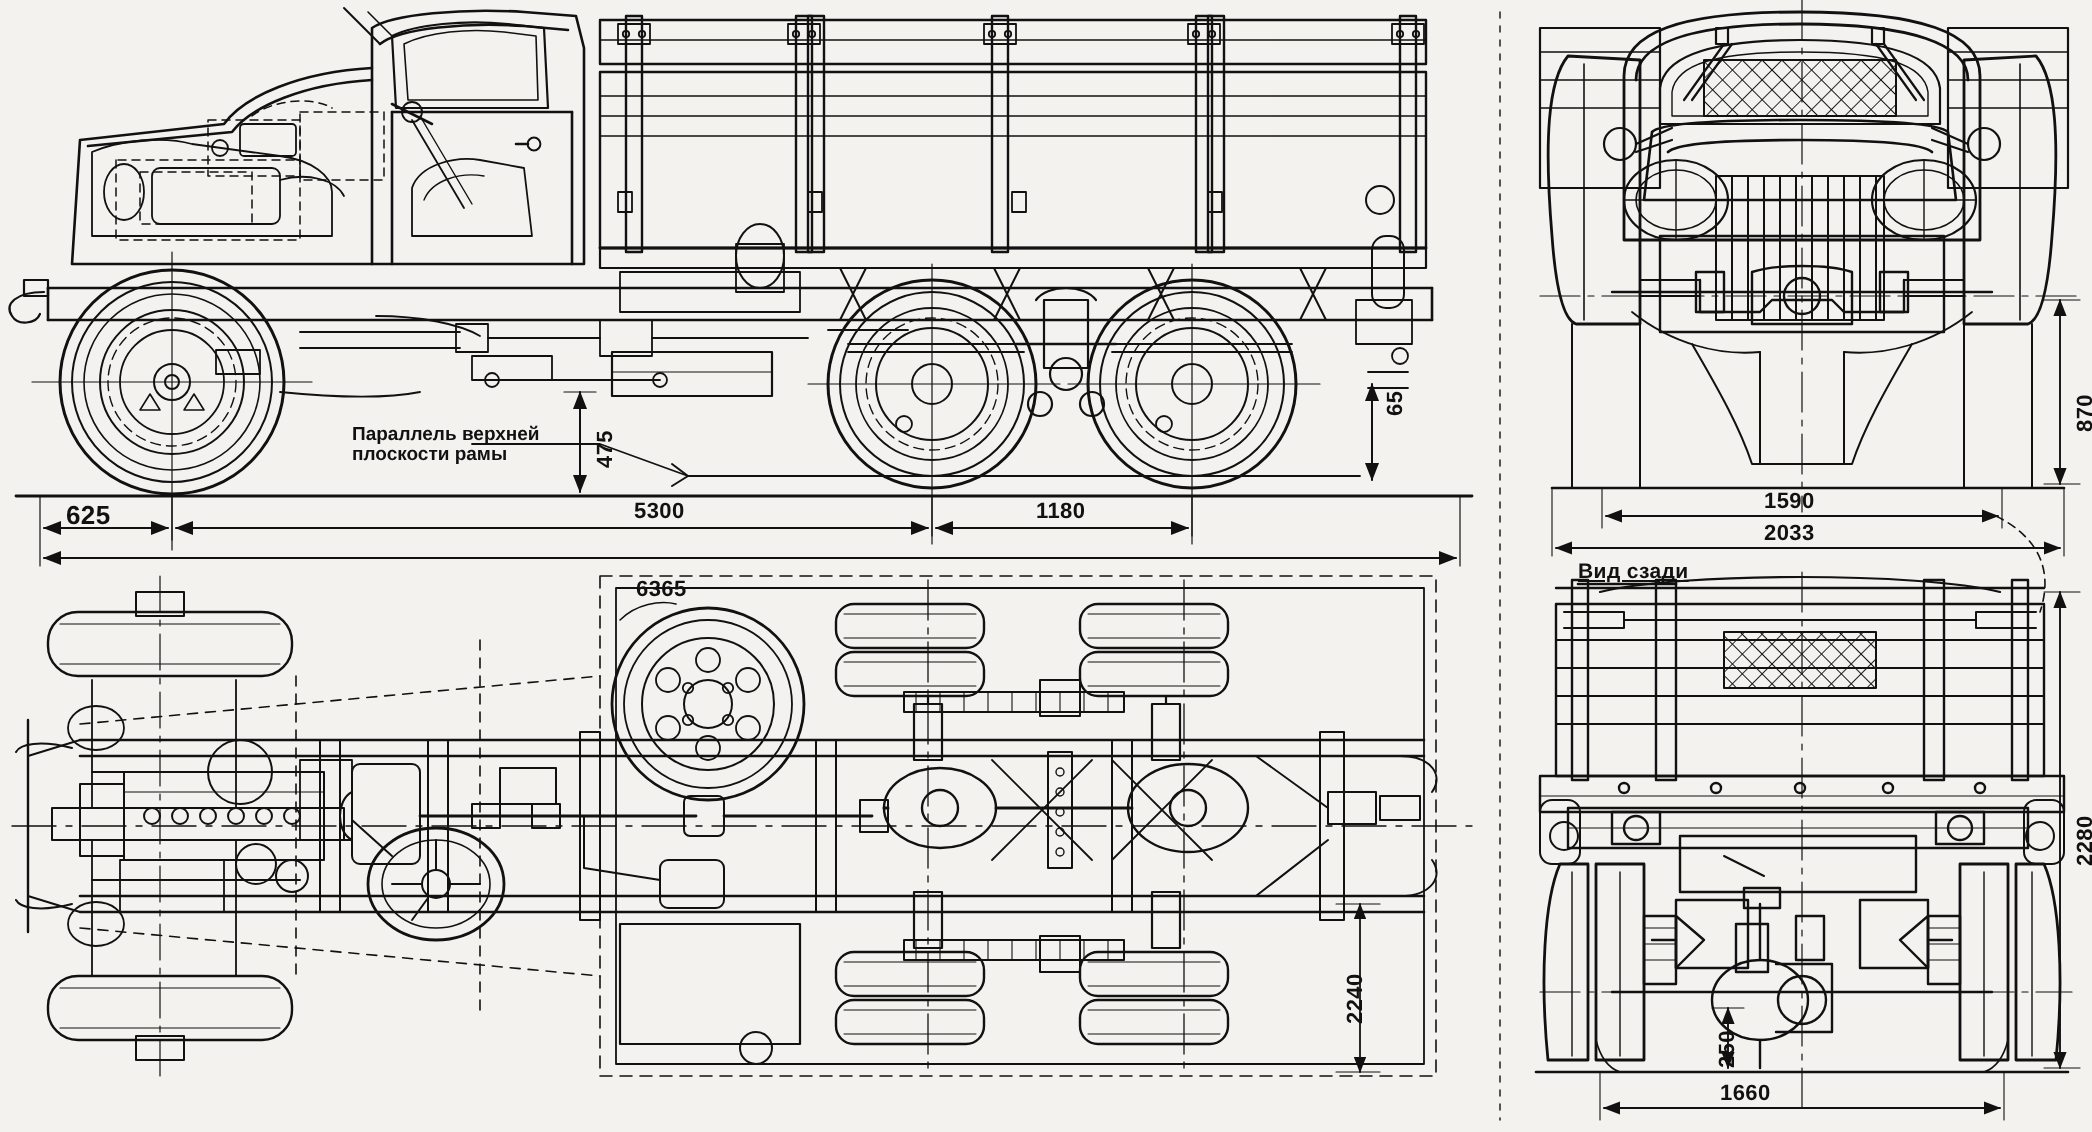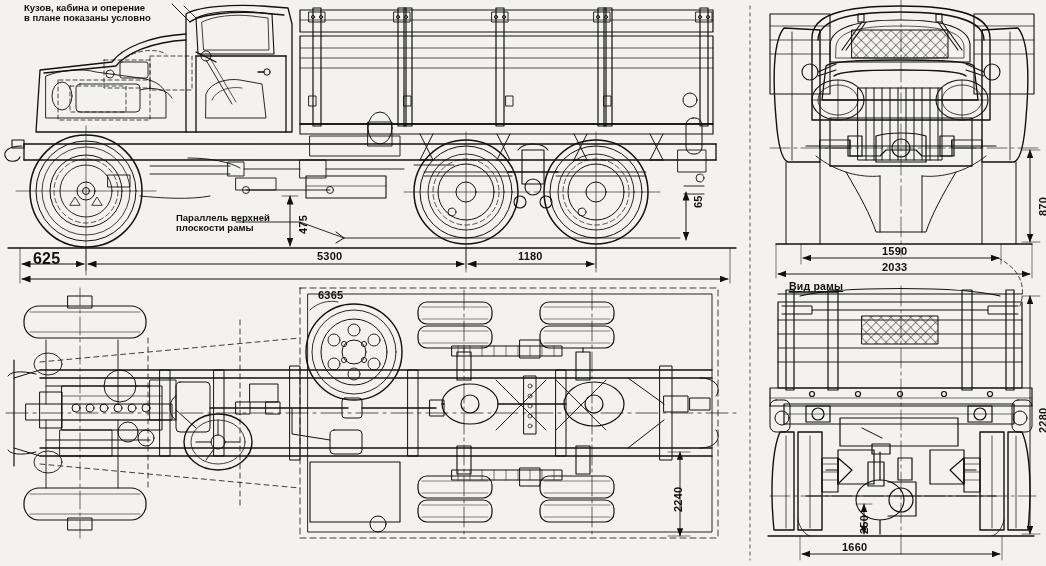--- a/index.html
+++ b/index.html
@@ -693,38 +693,36 @@
           <line x1="1002" y1="536" x2="1002" y2="560" stroke-width="0.55"></line>
           <line x1="802" y1="554" x2="1000" y2="554" stroke-width="0.95" marker-start="url(#ahs)" marker-end="url(#ah)"></line>
         </g>
 
         <line x1="789" y1="292" x2="838" y2="292" stroke-width="1.3"></line>
       </g>
 
     </g>
   </svg>
 
-  <div class="note" style="left:24px;top:3px;font-size:9.5px;">Кузов, кабина и оперение
-в плане показаны условно</div>
 
   <div class="note" style="left:176px;top:213px;font-size:9.5px;">Параллель верхней
 плоскости рамы</div>
 
-  <div class="dimtext ul" style="left:789px;top:280px;font-size:10.5px;">Вид рамы</div>
-
-  <div class="dimtext" style="left:33px;top:250px;font-size:16px;">625</div>
+  <div class="dimtext ul" style="left:789px;top:280px;font-size:10.5px;">Вид сзади</div>
+
+  <div class="dimtext" style="left:33px;top:250px;font-size:13px;">625</div>
   <div class="dimtext" style="left:317px;top:250px;font-size:11px;">5300</div>
   <div class="dimtext" style="left:518px;top:250px;font-size:11px;">1180</div>
   <div class="dimtext" style="left:318px;top:265px;font-size:11px;margin-top:24px;">6365</div>
   <div class="dimtext vert" style="left:297px;top:234px;font-size:11px;transform:rotate(-90deg);">475</div>
   <div class="dimtext vert" style="left:692px;top:208px;font-size:11px;transform:rotate(-90deg);">65</div>
 
   <div class="dimtext vert" style="left:672px;top:512px;font-size:11px;transform:rotate(-90deg);">2240</div>
 
   <div class="dimtext vert" style="left:1037px;top:216px;font-size:11px;transform:rotate(-90deg);">870</div>
   <div class="dimtext" style="left:882px;top:245px;font-size:11px;">1590</div>
   <div class="dimtext" style="left:882px;top:261px;font-size:11px;">2033</div>
 
   <div class="dimtext vert" style="left:1037px;top:433px;font-size:11px;transform:rotate(-90deg);">2280</div>
   <div class="dimtext vert" style="left:858px;top:534px;font-size:11px;transform:rotate(-90deg);">250</div>
-  <div class="dimtext" style="left:842px;top:541px;font-size:11px;">1660</div>
+  <div class="dimtext" style="left:860px;top:541px;font-size:11px;">1660</div>
 
 </div>
 
 </body></html>

